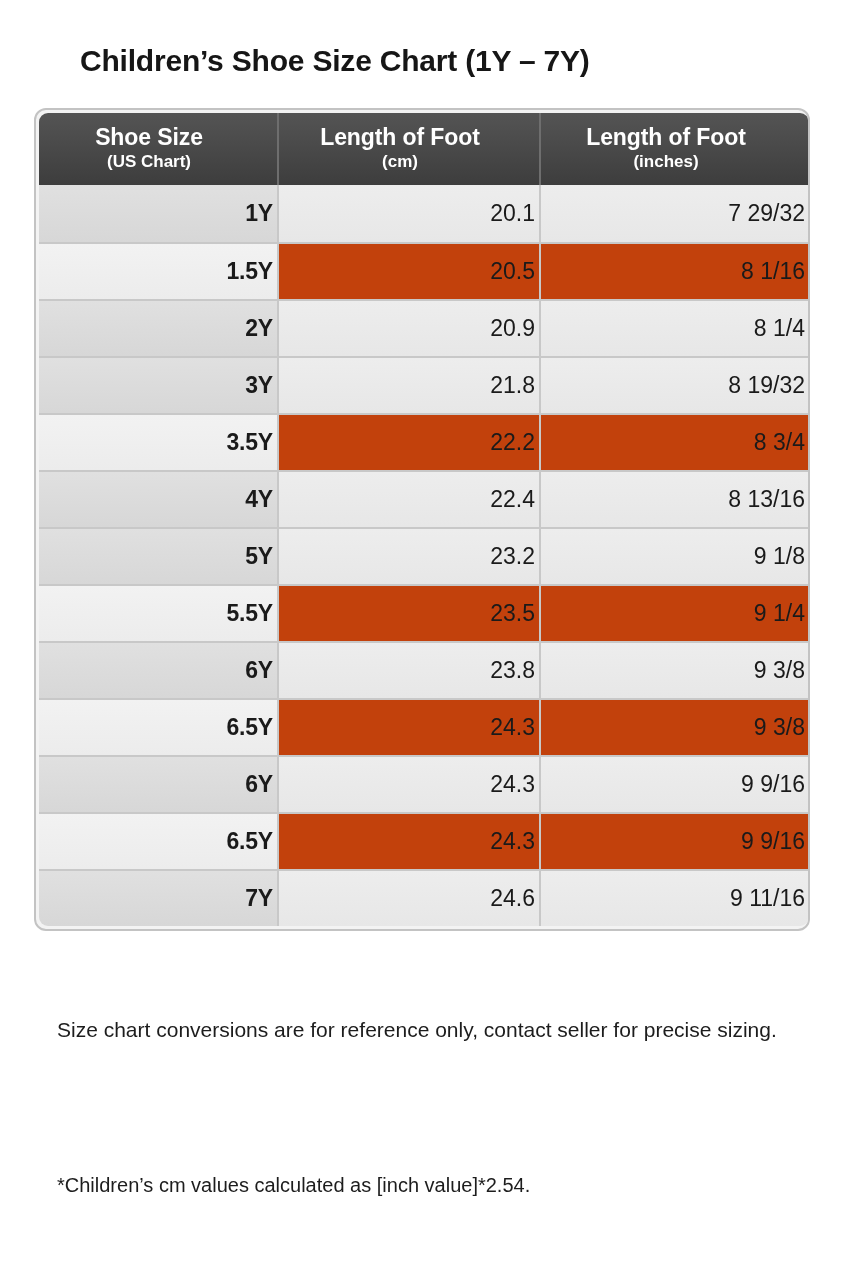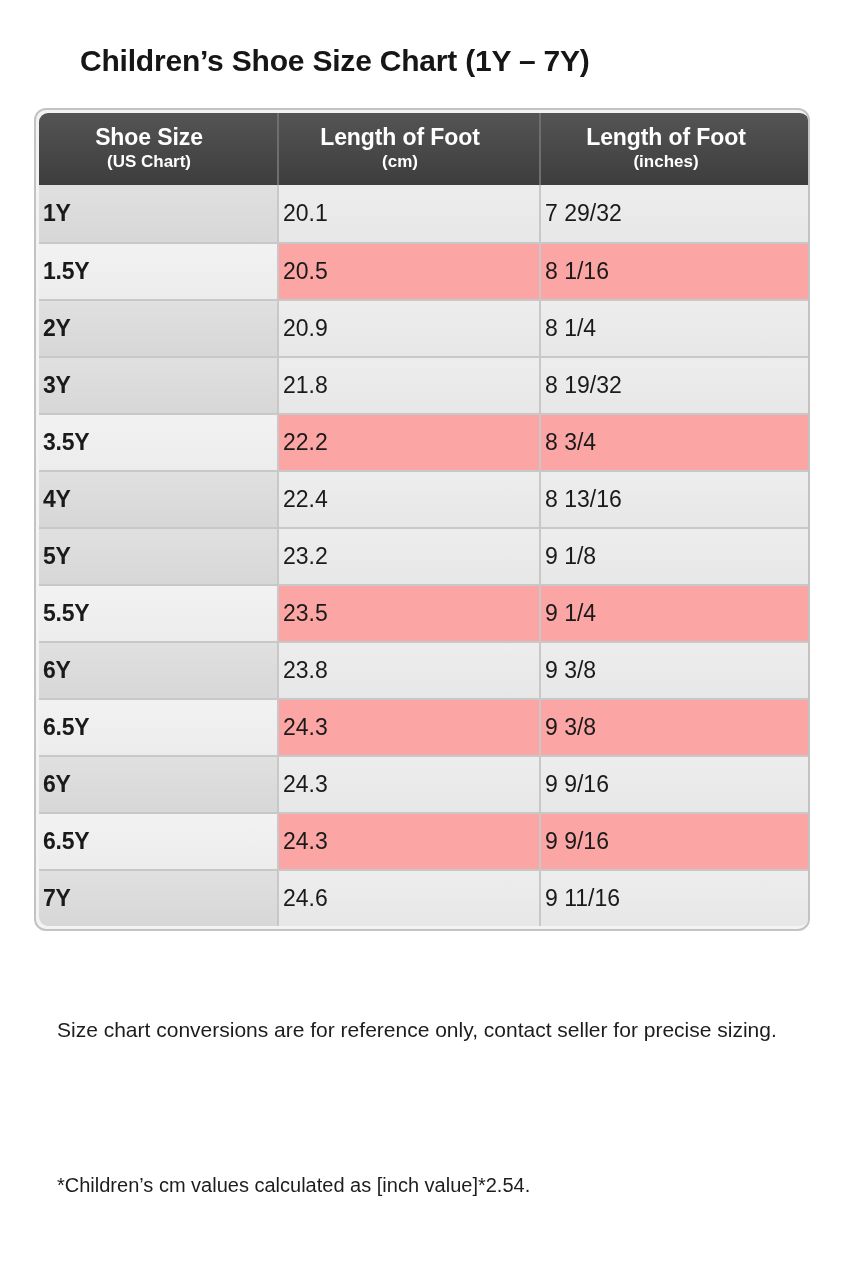--- a/index.html
+++ b/index.html
@@ -89,42 +89,42 @@
     display: block;
     font-size: 17px;
     font-weight: bold;
     margin-top: 1px;
   }
 
   
   tbody td {
     height: 57px;
     box-sizing: border-box;
-    text-align: left;
+    text-align: right;
     vertical-align: middle;
     font-size: 23px;
     color: #1a1a1a;
     border-top: 2px solid #c8c8c8;
     border-right: 2px solid #c8c8c8;
     padding: 0 4px;
     white-space: nowrap;
   }
   tbody td:last-child { border-right: none; }
 
   
   tbody td.c-size {
     font-weight: bold;
     letter-spacing: -0.2px;
   }
 
   
   tbody tr.odd  td.c-size { background: linear-gradient(to bottom,#e0e0e0 0%, #d7d7d7 100%); }
   tbody tr.even td.c-size { background: linear-gradient(to bottom,#f2f2f2 0%, #ececec 100%); }
   tbody tr.odd  td.c-val  { background: linear-gradient(to bottom,#ededed 0%, #e7e7e7 100%); }
-  tbody tr.even td.c-val  { background: #fca5a5; }
+  tbody tr.even td.c-val  { background: #c2410c; }
 
   tbody tr:first-child td { border-top: none; }
 
   tbody tr:last-child td.c-size { border-bottom-left-radius: 9px; }
   tbody tr:last-child td:last-child { border-bottom-right-radius: 9px; }
 
   
   .note {
     position: absolute;
     left: 57px;

